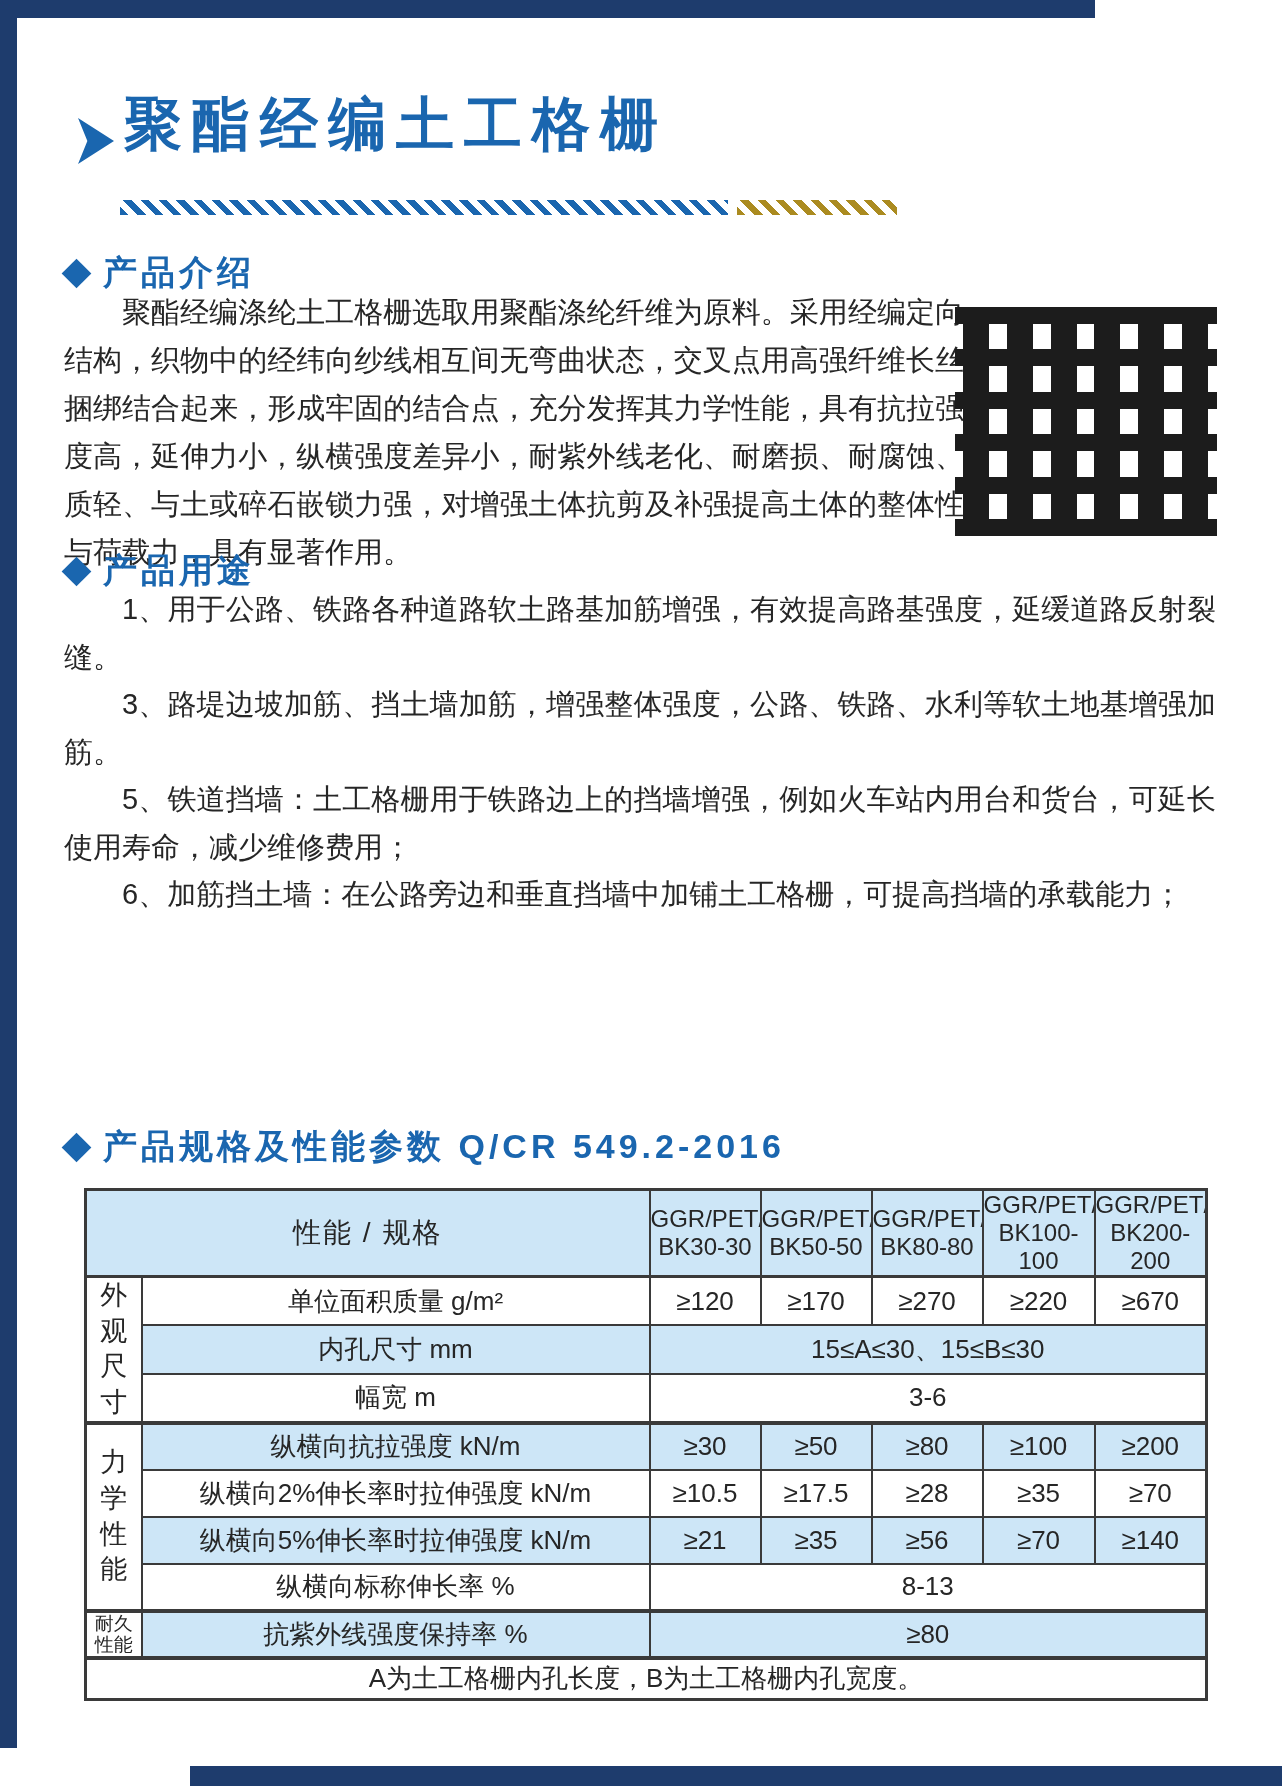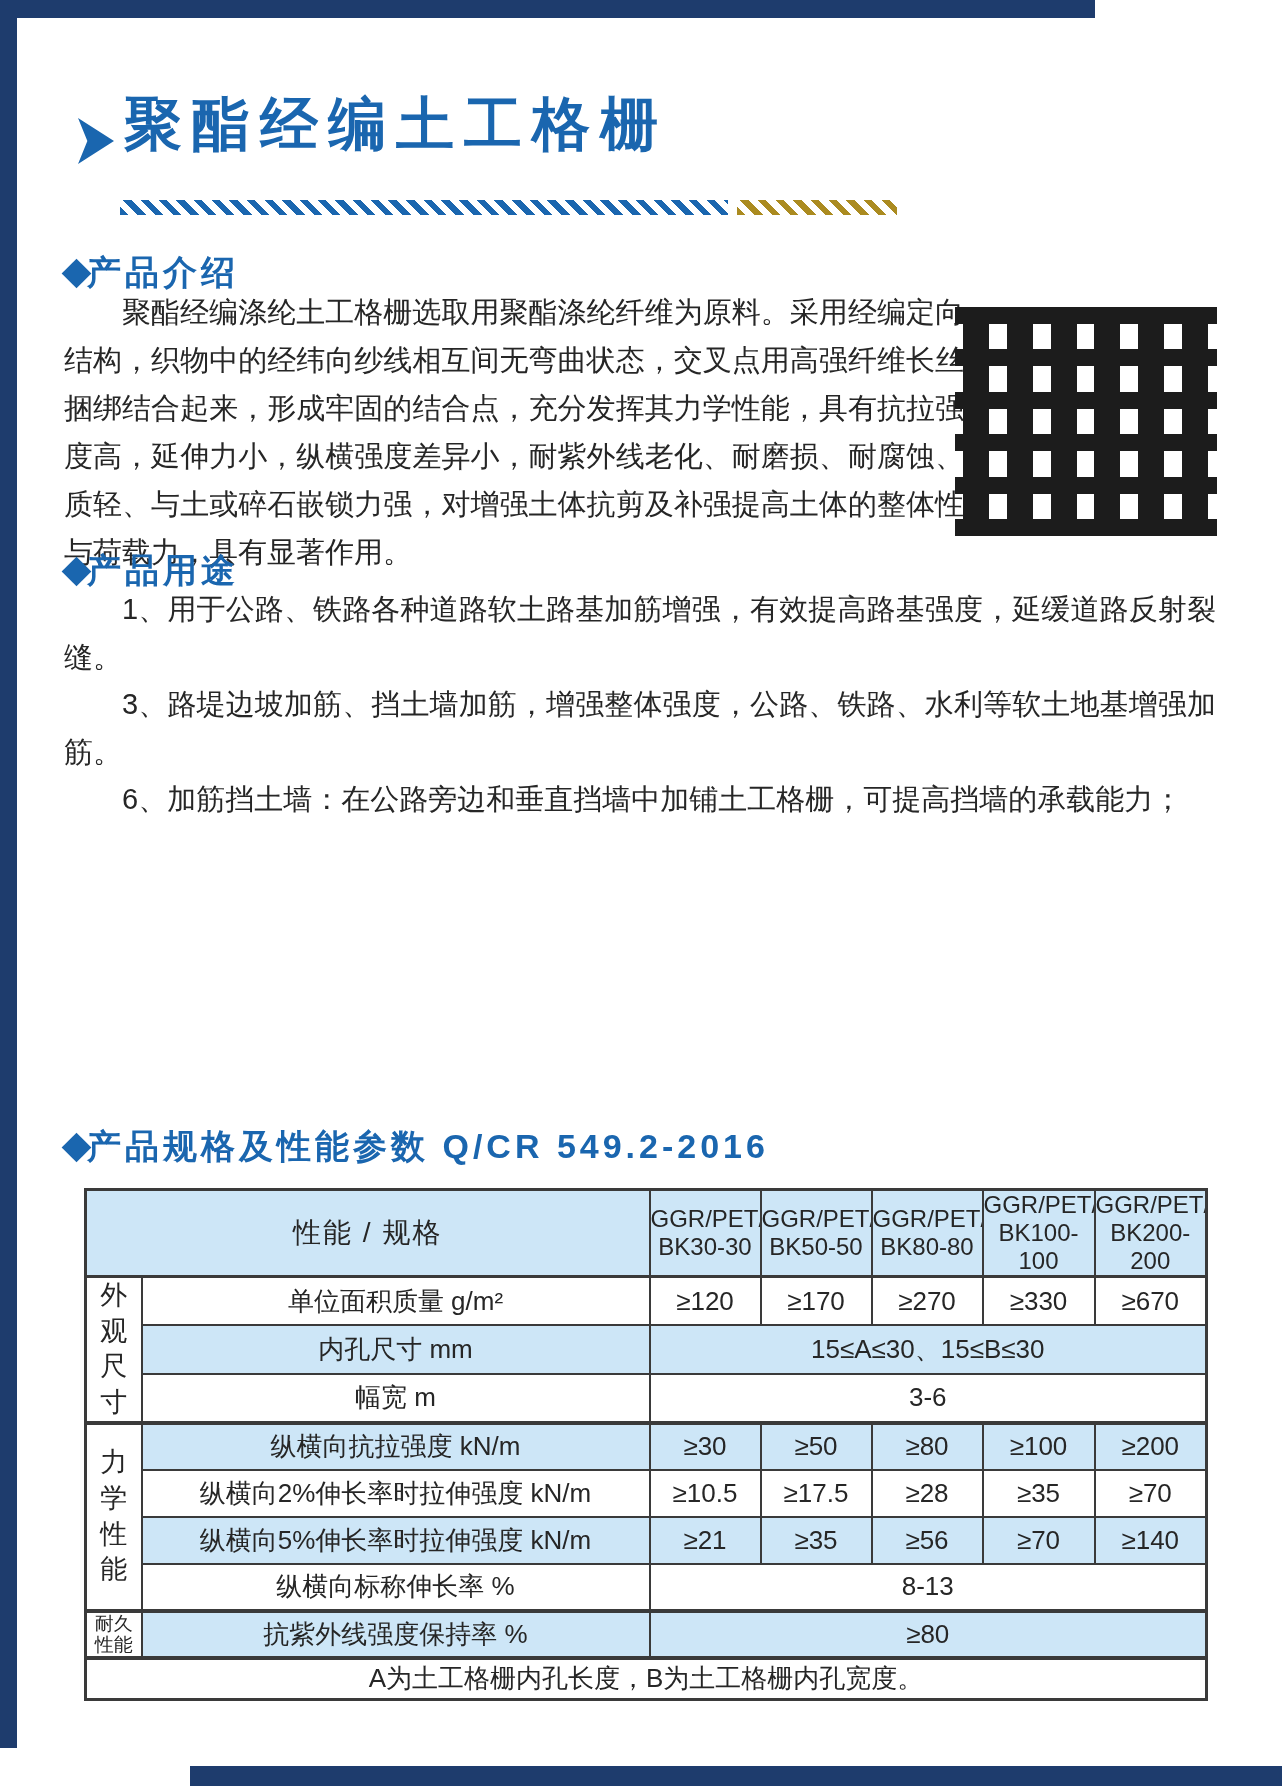--- a/index.html
+++ b/index.html
@@ -39,21 +39,21 @@
   .divider.blue{
     left:120px;width:608px;
     background:repeating-linear-gradient(45deg,var(--blue) 0 6px,transparent 6px 12.5px);
   }
   .divider.gold{
     left:737px;width:160px;
     background:repeating-linear-gradient(45deg,var(--gold) 0 6px,transparent 6px 12.5px);
   }
 
   
-  .sec-head{position:absolute;display:flex;align-items:center;gap:0;white-space:nowrap;}
+  .sec-head{position:absolute;display:flex;align-items:center;gap:16px;white-space:nowrap;}
   .diamond{width:21px;height:21px;background:var(--blue);transform:rotate(45deg);flex:0 0 auto;}
   .sec-label{font-size:34px;font-weight:bold;color:var(--blue);letter-spacing:4px;}
   .sec-head.intro{left:66px;top:250px;}
   .sec-head.uses{left:66px;top:548px;justify-content:center;}
   .sec-head.specs{left:66px;top:1124px;}
 
   
   .intro-text{
     position:absolute;left:64px;top:288px;width:900px;
     font-size:29px;line-height:48px;text-align:justify;
@@ -124,20 +124,21 @@
 </div>
 <div class="grid-photo"></div>
 
 <div class="sec-head uses">
   <span class="diamond"></span>
   <span class="sec-label">产品用途</span>
 </div>
 <div class="uses-list">
     <p>1、用于公路、铁路各种道路软土路基加筋增强，有效提高路基强度，延缓道路反射裂缝。</p>
     <p>3、路堤边坡加筋、挡土墙加筋，增强整体强度，公路、铁路、水利等软土地基增强加筋。</p>
+    <p>5、铁道挡墙：土工格栅用于铁路边上的挡墙增强，例如火车站内用台和货台，可延长使用寿命，减少维修费用；</p>
     <p>6、加筋挡土墙：在公路旁边和垂直挡墙中加铺土工格栅，可提高挡墙的承载能力；</p>
   </div>
 
 <div class="sec-head specs">
   <span class="diamond"></span>
   <span class="sec-label">产品规格及性能参数 Q/CR 549.2-2016</span>
 </div>
 
 <table class="spec">
   <colgroup>
@@ -176,21 +177,21 @@
   </thead>
   <tbody>
       <tr>
         <td class="group" rowspan="3">
           <div class="vlabel">外观尺寸</div>
         </td>
         <td class="prop">单位面积质量 g/m²</td>
         <td class="">≥120</td>
         <td class="">≥170</td>
         <td class="">≥270</td>
-        <td class="">≥330</td>
+        <td class="">≥220</td>
         <td class="">≥670</td>
       </tr>
       <tr>
         <td class="prop shaded">内孔尺寸 mm</td>
         <td colspan="5" class="shaded">15≤A≤30、15≤B≤30</td>
       </tr>
       <tr>
         <td class="prop">幅宽 m</td>
         <td colspan="5" class="">3-6</td>
       </tr>

